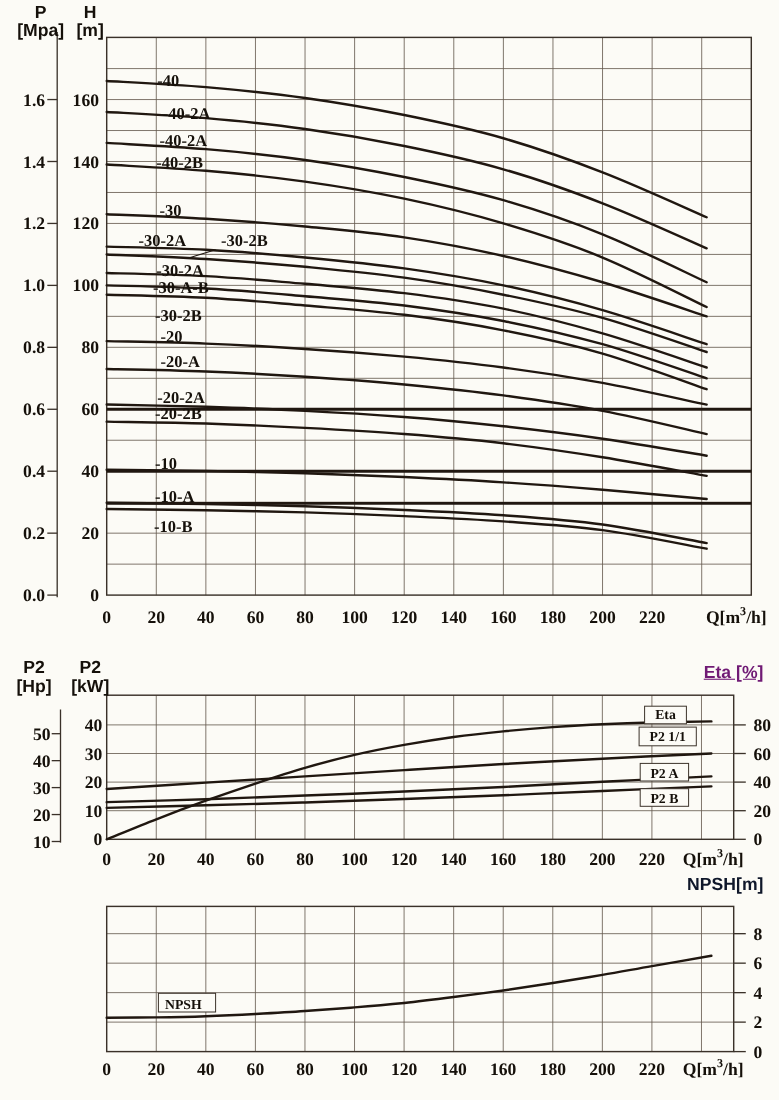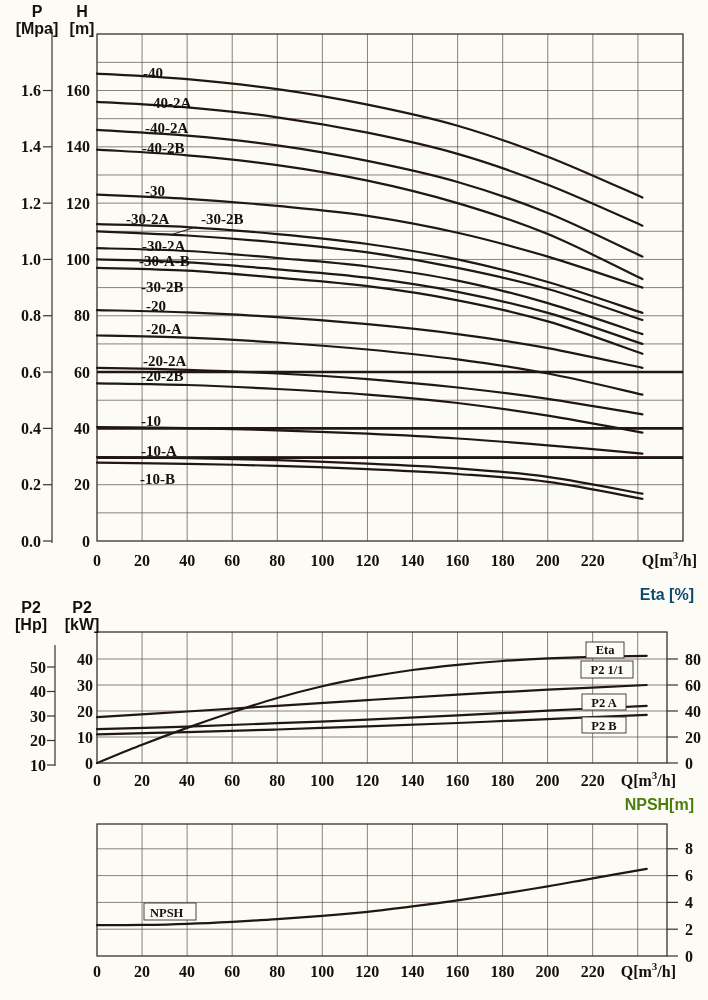--- a/index.html
+++ b/index.html
@@ -7,22 +7,22 @@
   .page{position:relative;width:708px;height:1000px;overflow:hidden;}
   #charts{position:absolute;left:0;top:0;}
   .axhdr{position:absolute;font:bold 16px "Liberation Sans","DejaVu Sans",sans-serif;
          color:#15100a;text-align:center;line-height:17px;}
   #hdr-p{left:8px;top:3px;width:58px;}
   #hdr-h{left:62px;top:3px;width:40px;}
   #hdr-hp{left:6px;top:599px;width:50px;}
   #hdr-kw{left:57px;top:599px;width:50px;}
   #chart-title{position:absolute;right:21px;top:9px;font:bold 17px "Liberation Sans","DejaVu Sans",sans-serif;
          color:#15100a;letter-spacing:.5px;}
-  #eta-title{position:absolute;right:14px;top:586px;font:bold 16px "Liberation Sans","DejaVu Sans",sans-serif;color:#0c4a6e;}
-  #npsh-title{position:absolute;right:14px;top:796px;font:bold 16px "Liberation Sans","DejaVu Sans",sans-serif;color:#4d7c0f;}
+  #eta-title{position:absolute;right:14px;top:603px;font:bold 16px "Liberation Sans","DejaVu Sans",sans-serif;color:#701a75;text-decoration:underline;}
+  #npsh-title{position:absolute;right:14px;top:796px;font:bold 16px "Liberation Sans","DejaVu Sans",sans-serif;color:#0f172a;}
 </style>
 </head>
 <body>
 
 <div class="page">
 
   <svg id="charts" width="708" height="1000">
       <g>
         <line x1="142.0769230769231" y1="34" x2="142.0769230769231" y2="541" stroke="#655a4e" stroke-width="0.75"></line>
         <line x1="187.15384615384616" y1="34" x2="187.15384615384616" y2="541" stroke="#655a4e" stroke-width="0.75"></line>

